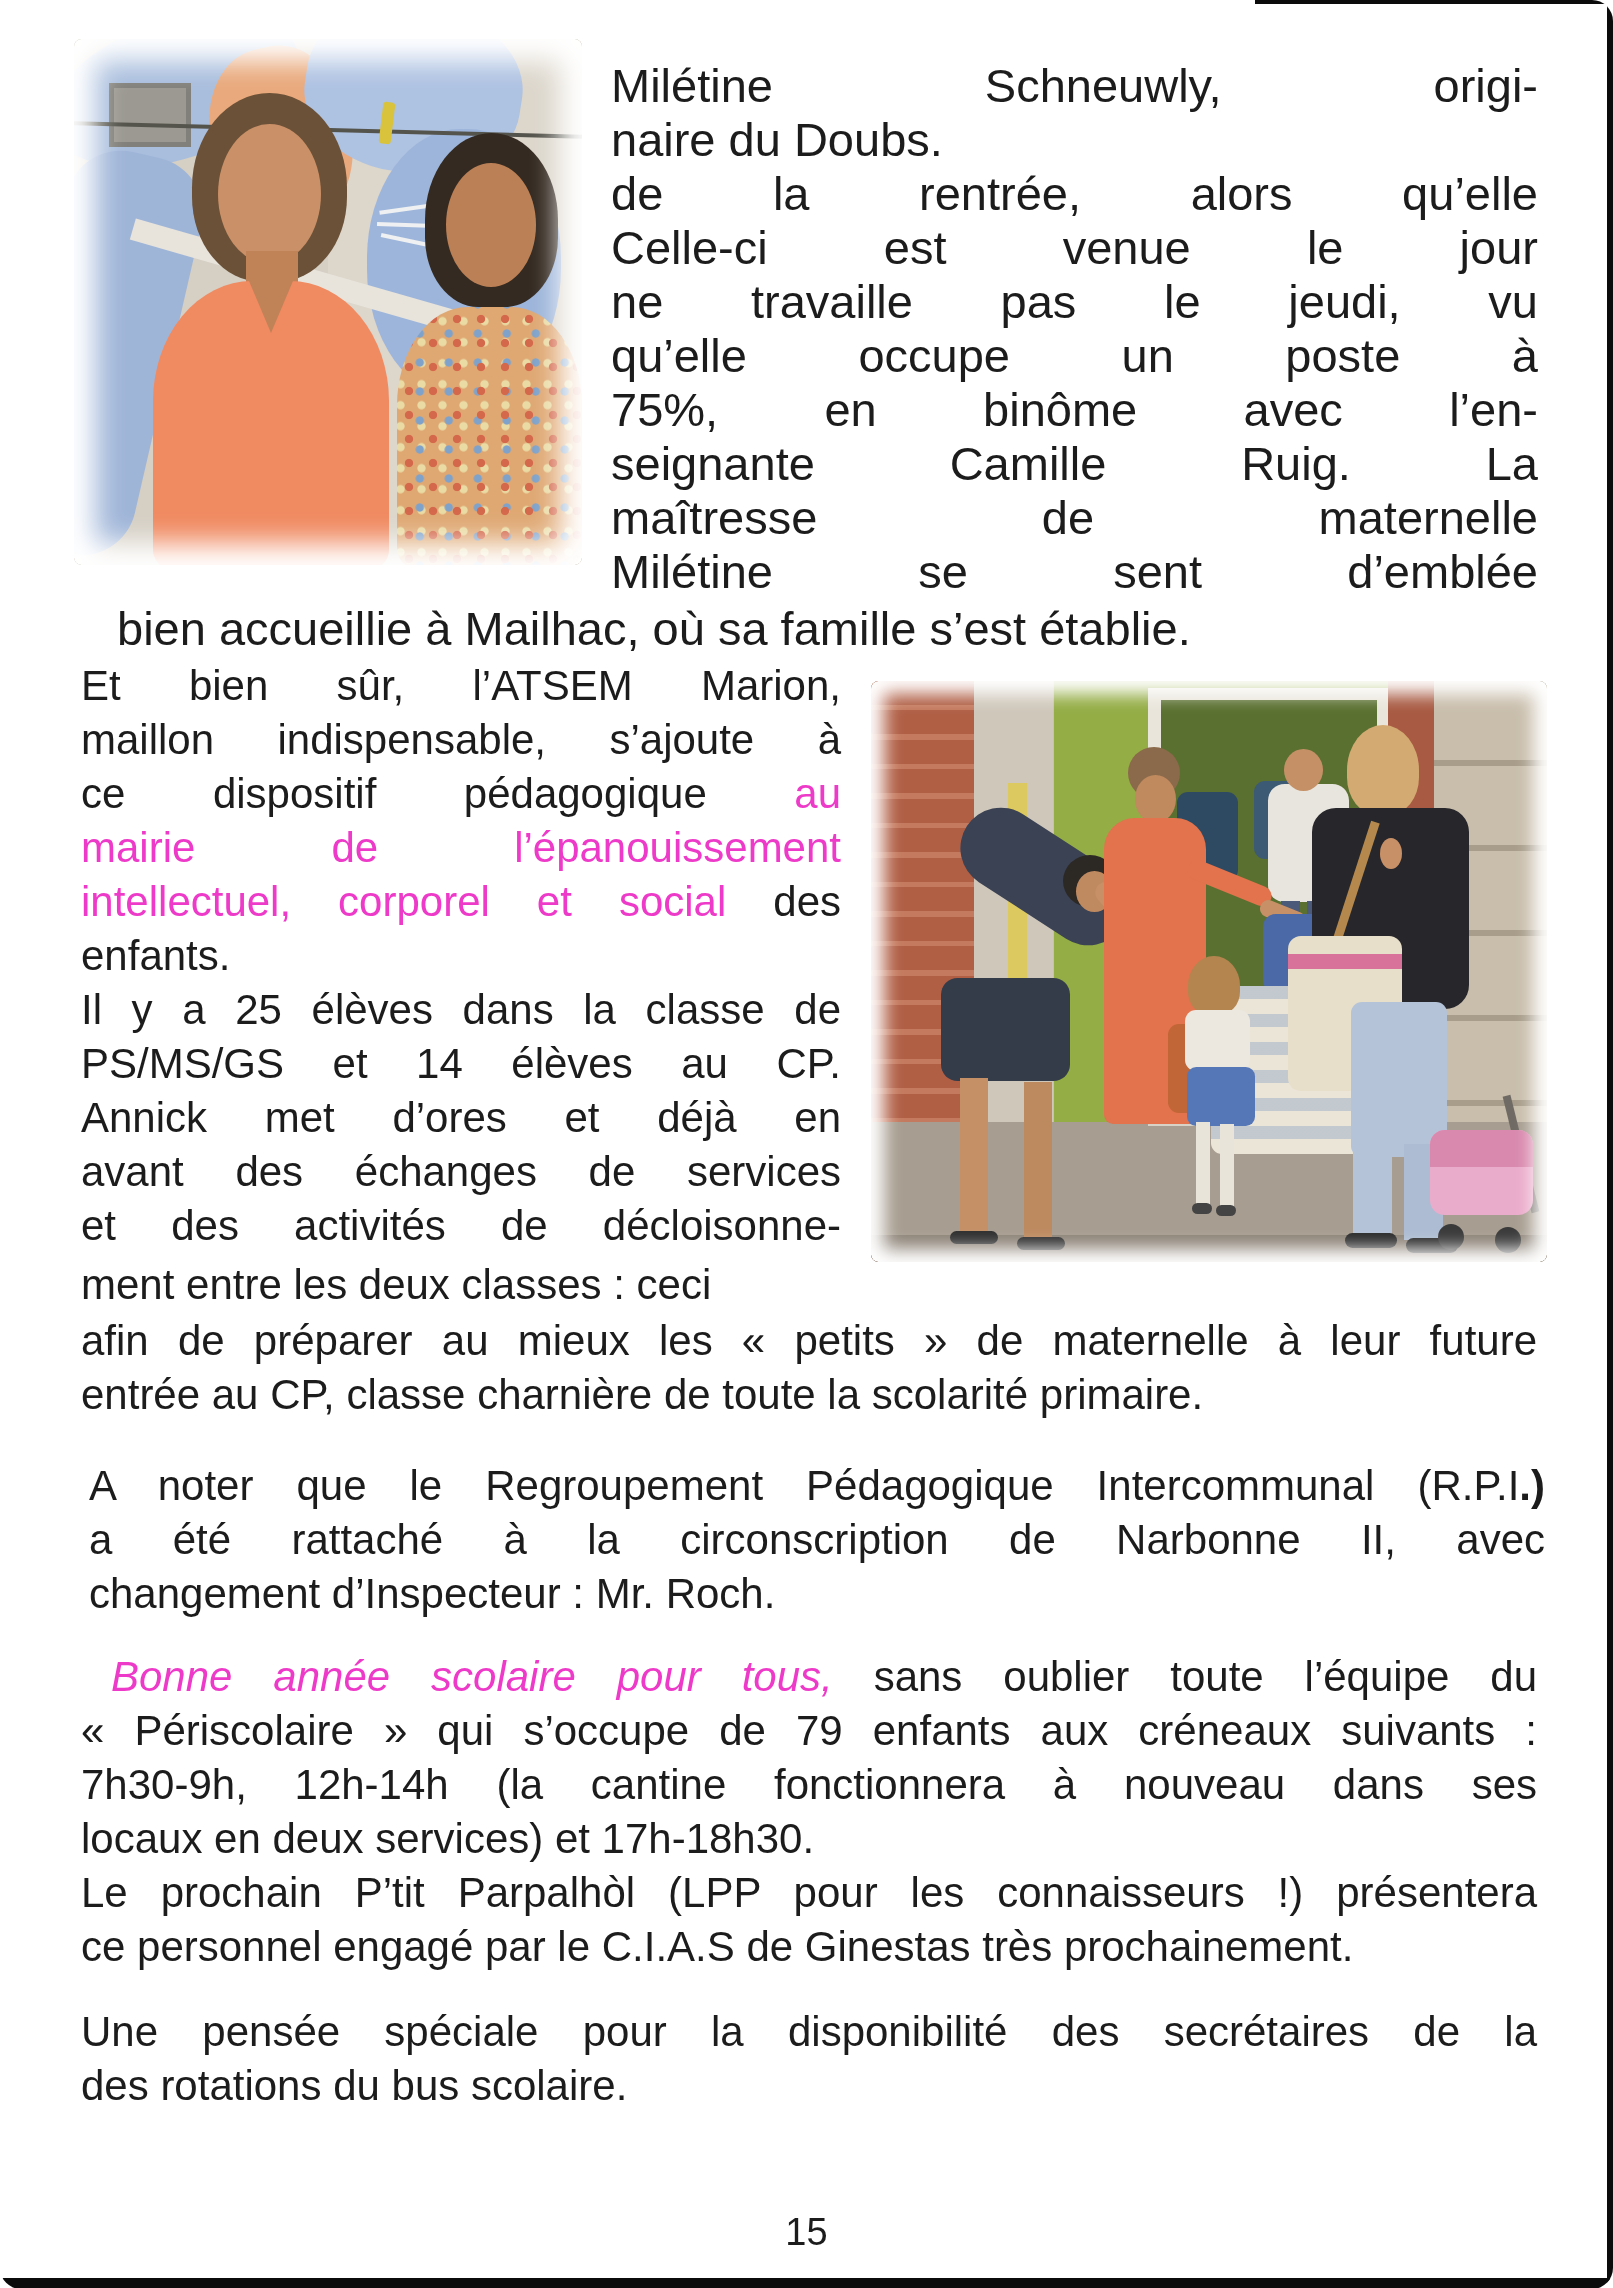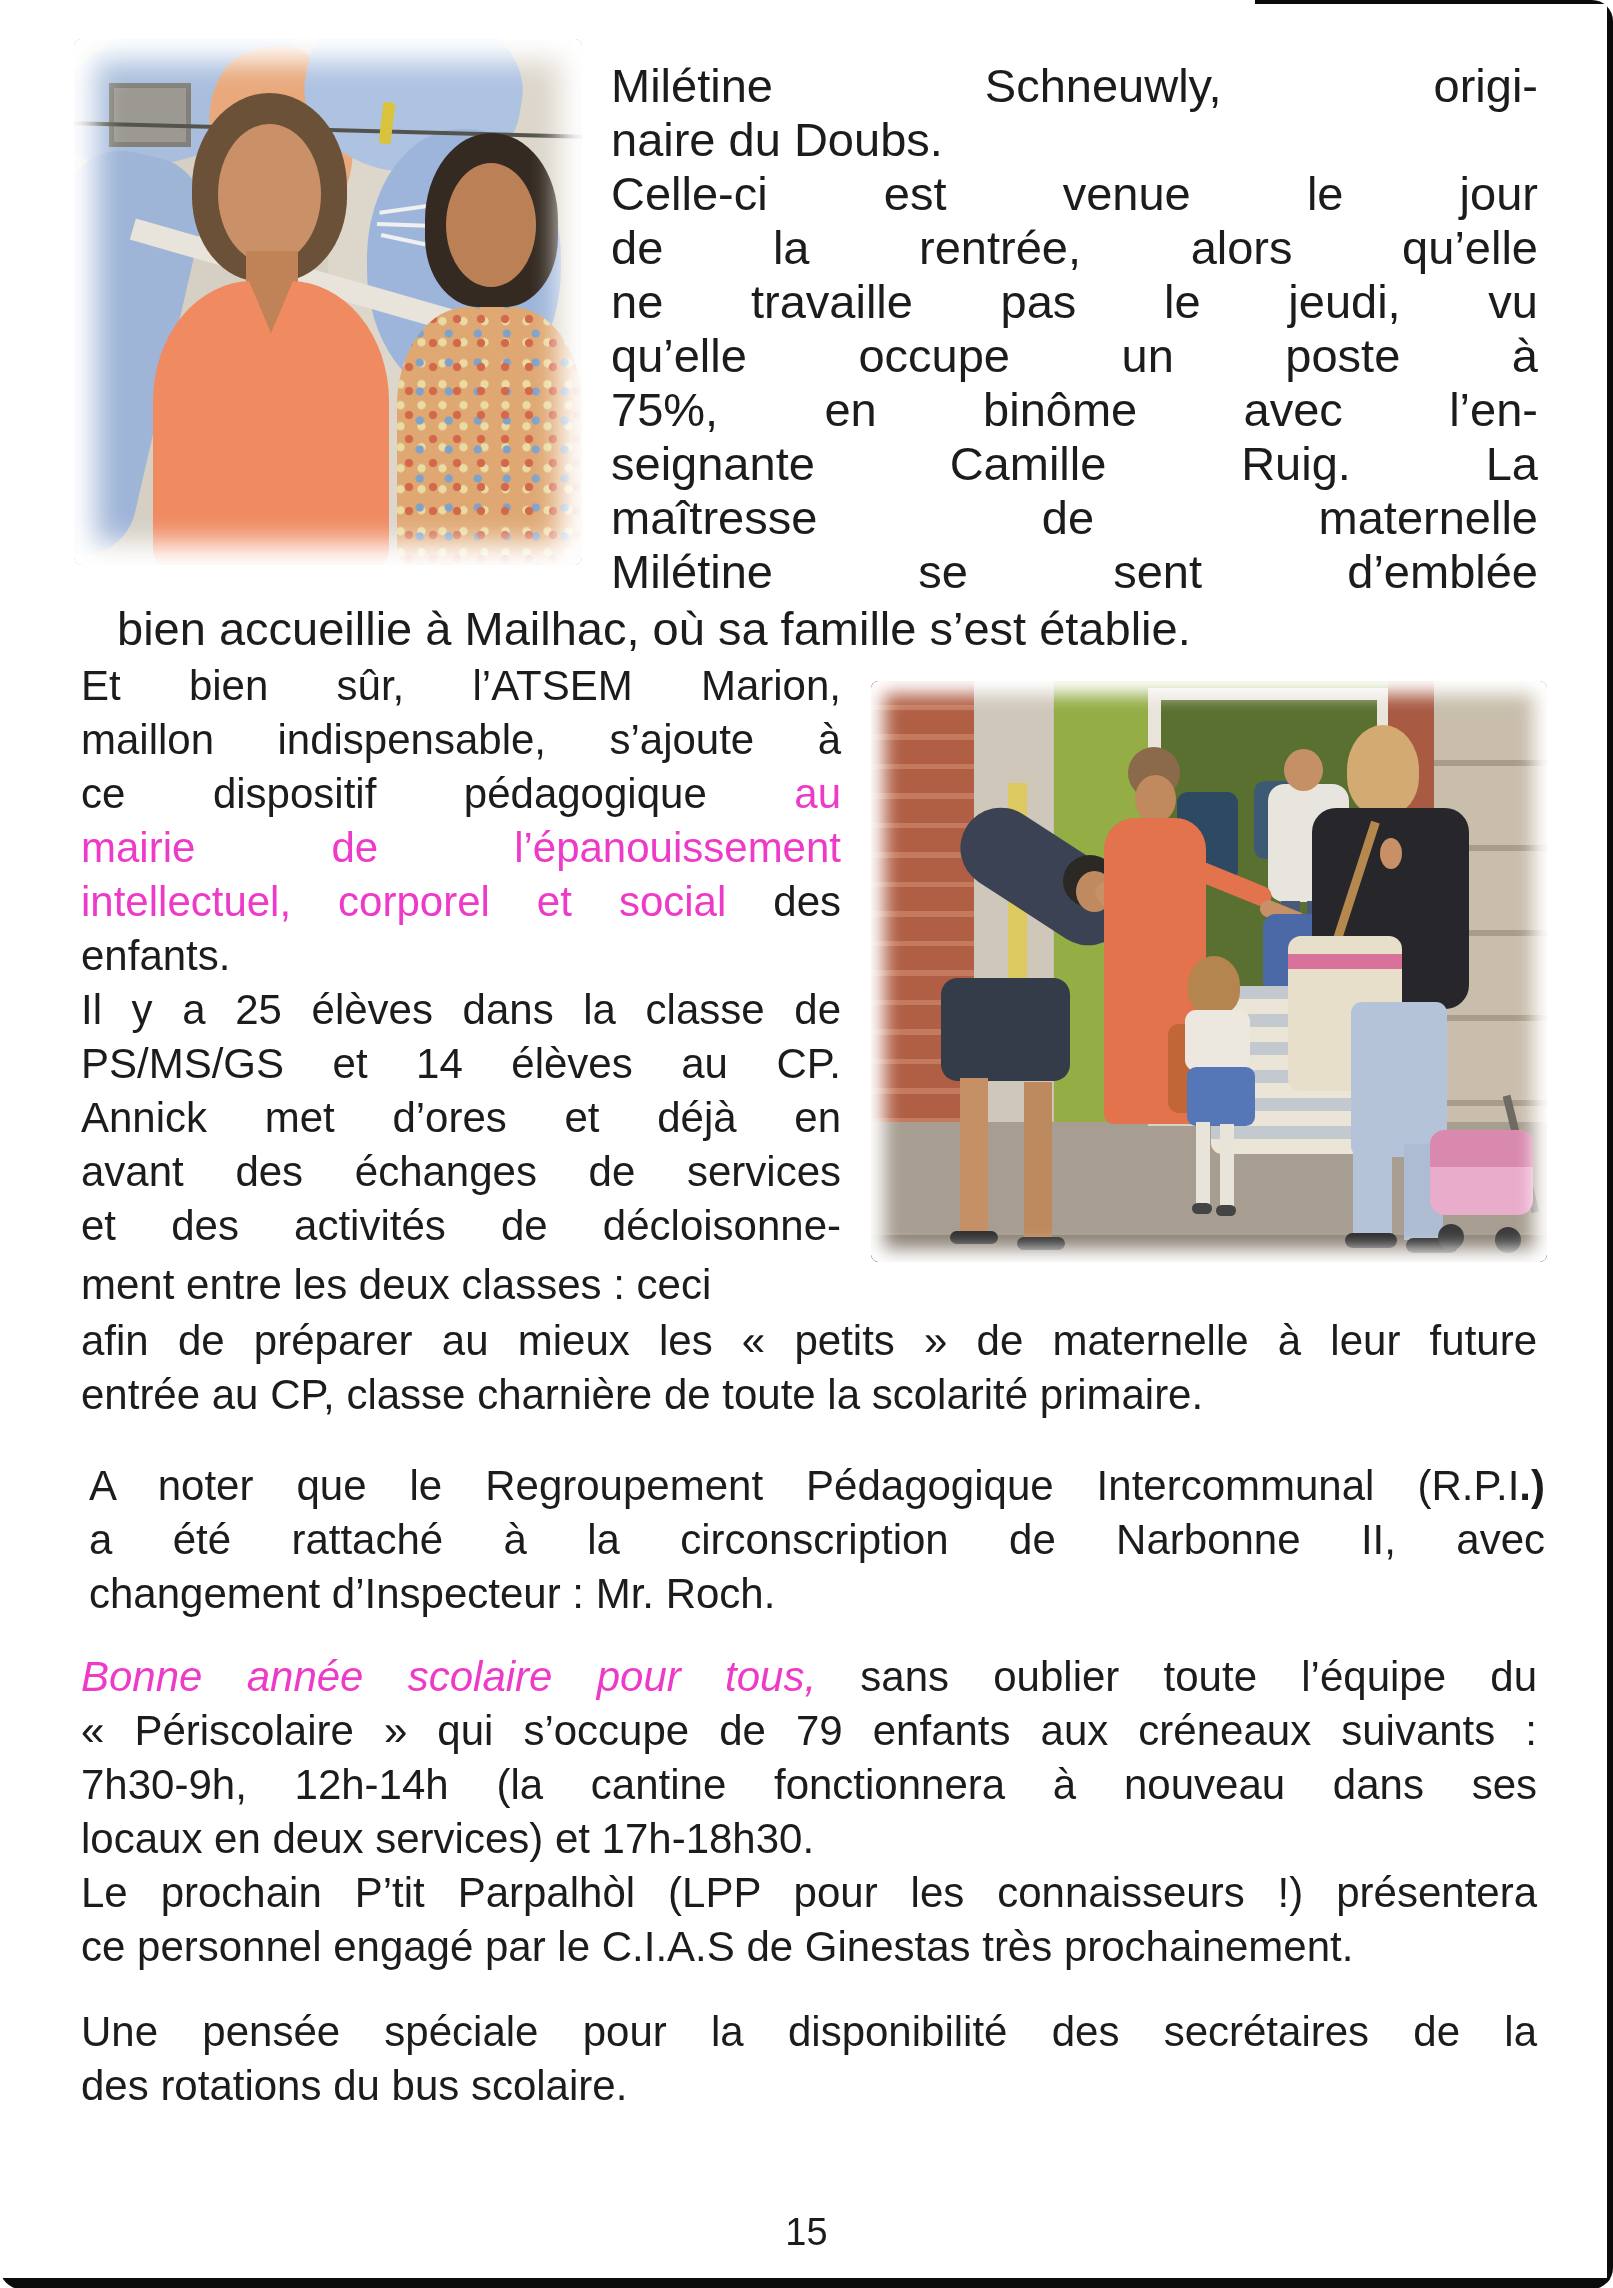--- a/index.html
+++ b/index.html
@@ -6,21 +6,21 @@
   html,body{margin:0;padding:0;background:#ffffff;}
   .page{
     position:relative; width:1613px; height:2289px; background:#ffffff;
     font-family:"Liberation Sans", sans-serif; color:var(--ink); overflow:hidden;border-radius:21px;
   }
   .blk{position:absolute;}
   .ln{line-height:54px; height:54px; white-space:normal;}
   .j{text-align:justify; text-align-last:justify;}
   .l{text-align:left; text-align-last:left;}
   .pink{color:var(--pink);}
-  .pinki{color:var(--pink); font-style:italic;}
+  .pinki{color:var(--pink); font-style:italic;margin-left:30px;}
   .bold{font-weight:bold;}
   .pagenum{position:absolute; left:0; top:2205px; width:1613px; text-align:center;
     font-size:38px; line-height:54px;}
   .ph{position:absolute; overflow:hidden; border-radius:7.4px; background:#d5cfc4;}
   .ph .s{position:absolute;}
   .fade{position:absolute; inset:0; box-shadow:inset 0 0 28px 22px #ffffff; border-radius:7.4px;}
   .edge{position:absolute; background:#0b0b0b;}
 </style>
 </head>
 <body>
@@ -52,22 +52,22 @@
     <div class="s" style="left:372px;top:124px;width:90px;height:124px;background:#bb8055;border-radius:50%;"></div>
     <div class="s" style="left:323px;top:268px;width:185px;height:260px;border-radius:38% 38% 8% 8%;background-color:#dfa873;
                 background-image:radial-gradient(#d4684a 3.7px, transparent 4.6px),radial-gradient(#7fa2ca 3.7px, transparent 4.6px),radial-gradient(#eadba4 3.7px, transparent 4.6px);
                 background-size:24px 24px,29px 29px,21px 21px;background-position:0 0,8.3px 12px,14px 3.7px;"></div>
     <div class="fade"></div>
   </div>
 
   <div class="blk" style="left:611px; top:59px; width:927px; font-size:47px;">
     <div class="ln j">Milétine Schneuwly, origi-</div>
     <div class="ln l">naire du Doubs.</div>
+    <div class="ln j">de la rentrée, alors qu’elle</div>
     <div class="ln j">Celle-ci est venue le jour</div>
-    <div class="ln j">de la rentrée, alors qu’elle</div>
     <div class="ln j">ne travaille pas le jeudi, vu</div>
     <div class="ln j">qu’elle occupe un poste à</div>
     <div class="ln j">75%, en binôme avec l’en-</div>
     <div class="ln j">seignante Camille Ruig. La</div>
     <div class="ln j">maîtresse de maternelle</div>
     <div class="ln j">Milétine se sent d’emblée</div>
   </div>
 
   <div class="blk" style="left:81px; top:602px; width:1456px; font-size:47px;margin-left:36px;">
     <div class="ln l">bien accueillie à Mailhac, où sa famille s’est établie.</div>

